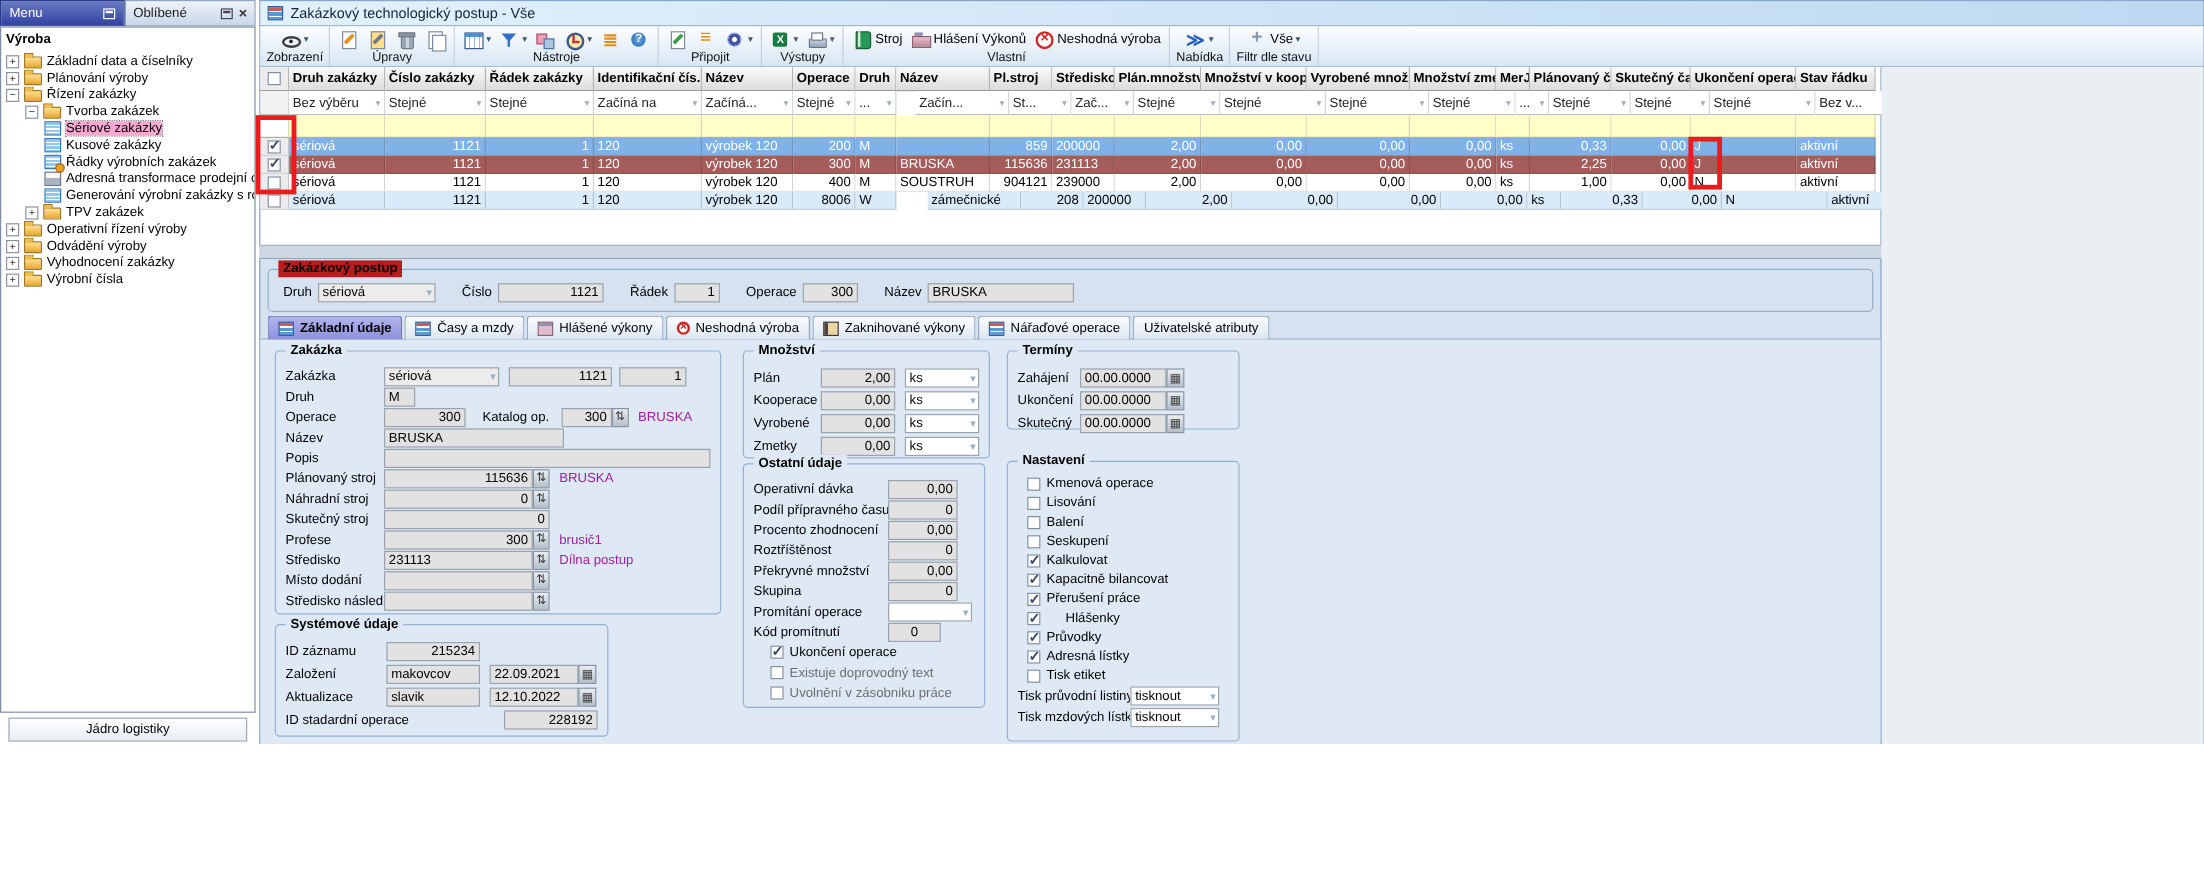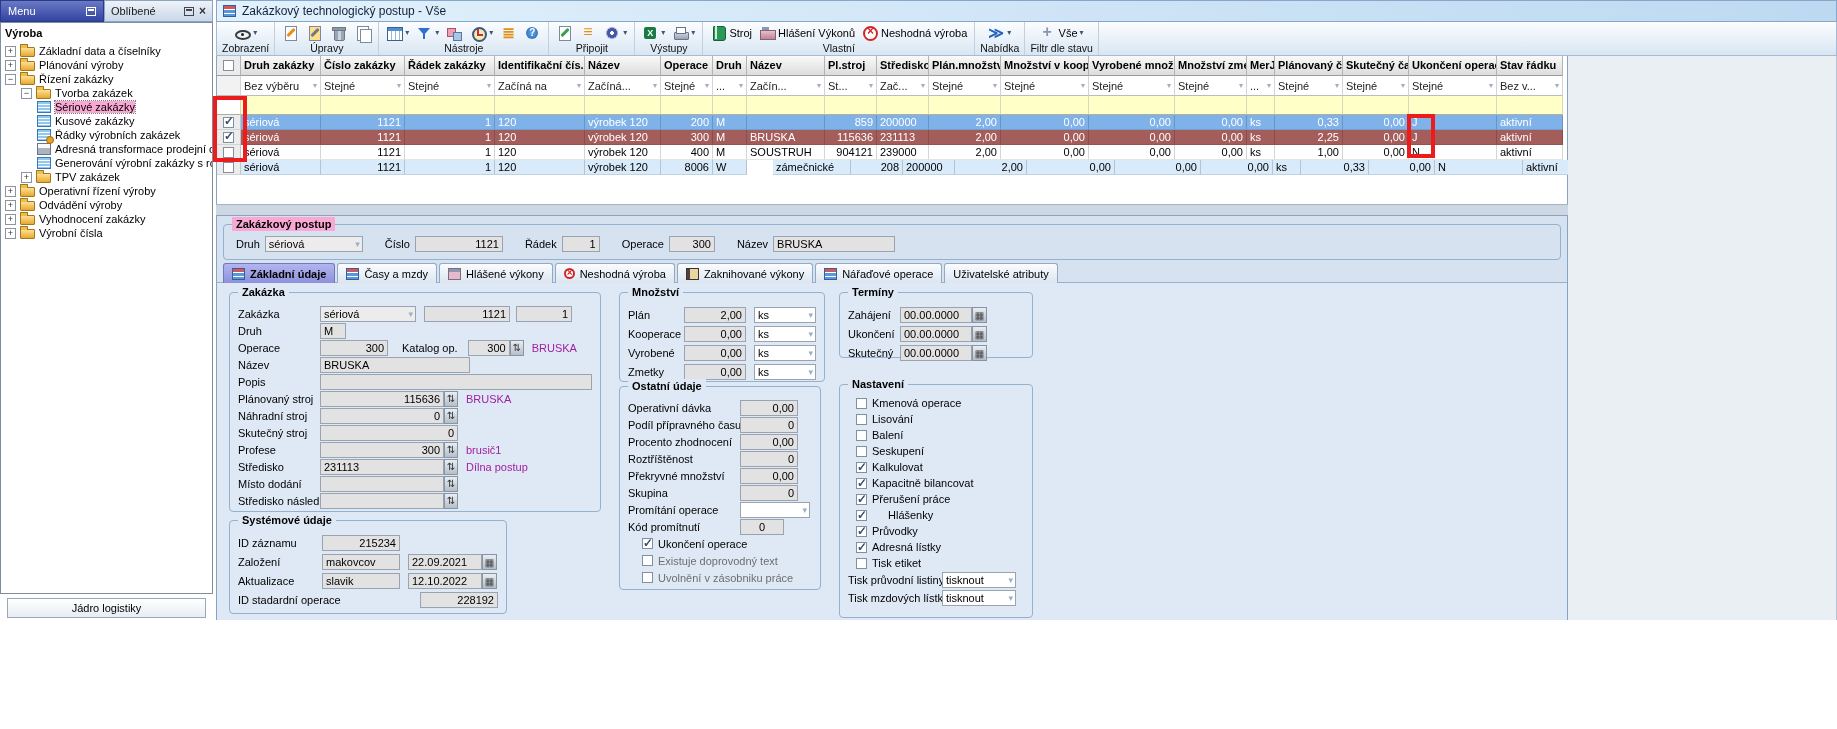--- a/index.html
+++ b/index.html
@@ -127,21 +127,21 @@
     border-top:1px solid #a8b4c0;border-bottom:1px solid #8fa3bb}
   .rightpane{position:absolute;left:1568px;top:56px;width:269px;height:564px;background:#eaeff4;border-right:1px solid #b8c4d0}
 
   
   .detail{position:absolute;left:216px;top:216px;width:1352px;height:404px;background:#d6e2ef;
     border-left:1px solid #88a4c4;border-right:1px solid #88a4c4;border-bottom:1px solid #88a4c4}
   .formbg{position:absolute;left:0;top:66px;width:100%;height:338px;background:#dee9f5;border-top:1px solid #98b2cd}
   .gb{position:absolute;border:1px solid #94b2d0;border-radius:4px;background:#dee9f5}
   .gb-title{position:absolute;top:-8px;left:8px;padding:0 4px;font-weight:bold;background:#dee9f5;line-height:14px}
   .gb-postup{left:6px;top:8px;width:1338px;height:36px;background:#d6e2ef}
-  .gb-postup>.gb-title{background:#f9a8d4}
+  .gb-postup>.gb-title{background:#b91c1c}
   .gb-postup .frow{position:absolute;left:10px;top:10px;height:17px;right:10px}
   #gbZakazka{left:12px;top:76px;width:372px;height:220px}
   #gbSystem{left:12px;top:304px;width:278px;height:94px}
   #gbMnozstvi{left:402px;top:76px;width:206px;height:90px}
   #gbOstatni{left:402px;top:170px;width:202px;height:204px}
   #gbTerminy{left:622px;top:76px;width:194px;height:66px}
   #gbNastaveni{left:622px;top:168px;width:194px;height:234px}
   .rows{padding:12px 8px 0 8px}
   .frow{display:flex;align-items:center;height:17px}
   .rows.lg .frow{height:19px}
@@ -441,21 +441,21 @@
         <span class="dd">▾</span>
       </div>
       <div class="tf" style="width: 52px;">
         <span>Stejné</span>
         <span class="dd">▾</span>
       </div>
       <div class="tf" style="width: 34px;">
         <span>...</span>
         <span class="dd">▾</span>
       </div>
-      <div class="tf" style="width: 78px;">
+      <div class="tf" style="width: 78px; margin-left: 16px;">
         <span>Začín...</span>
         <span class="dd">▾</span>
       </div>
       <div class="tf" style="width: 52px;">
         <span>St...</span>
         <span class="dd">▾</span>
       </div>
       <div class="tf" style="width: 52px;">
         <span>Zač...</span>
         <span class="dd">▾</span>

